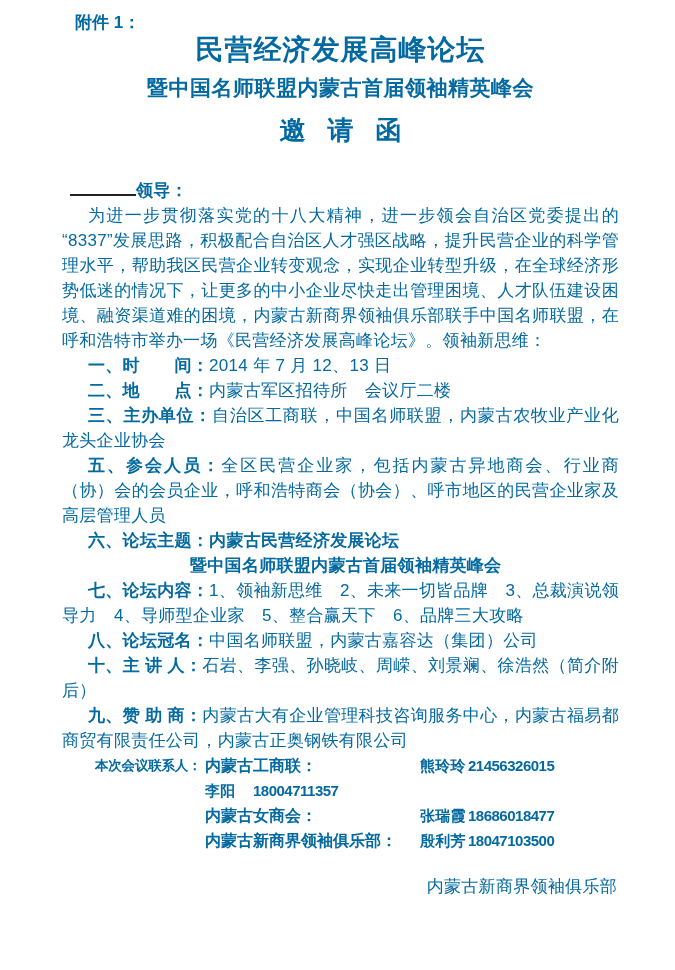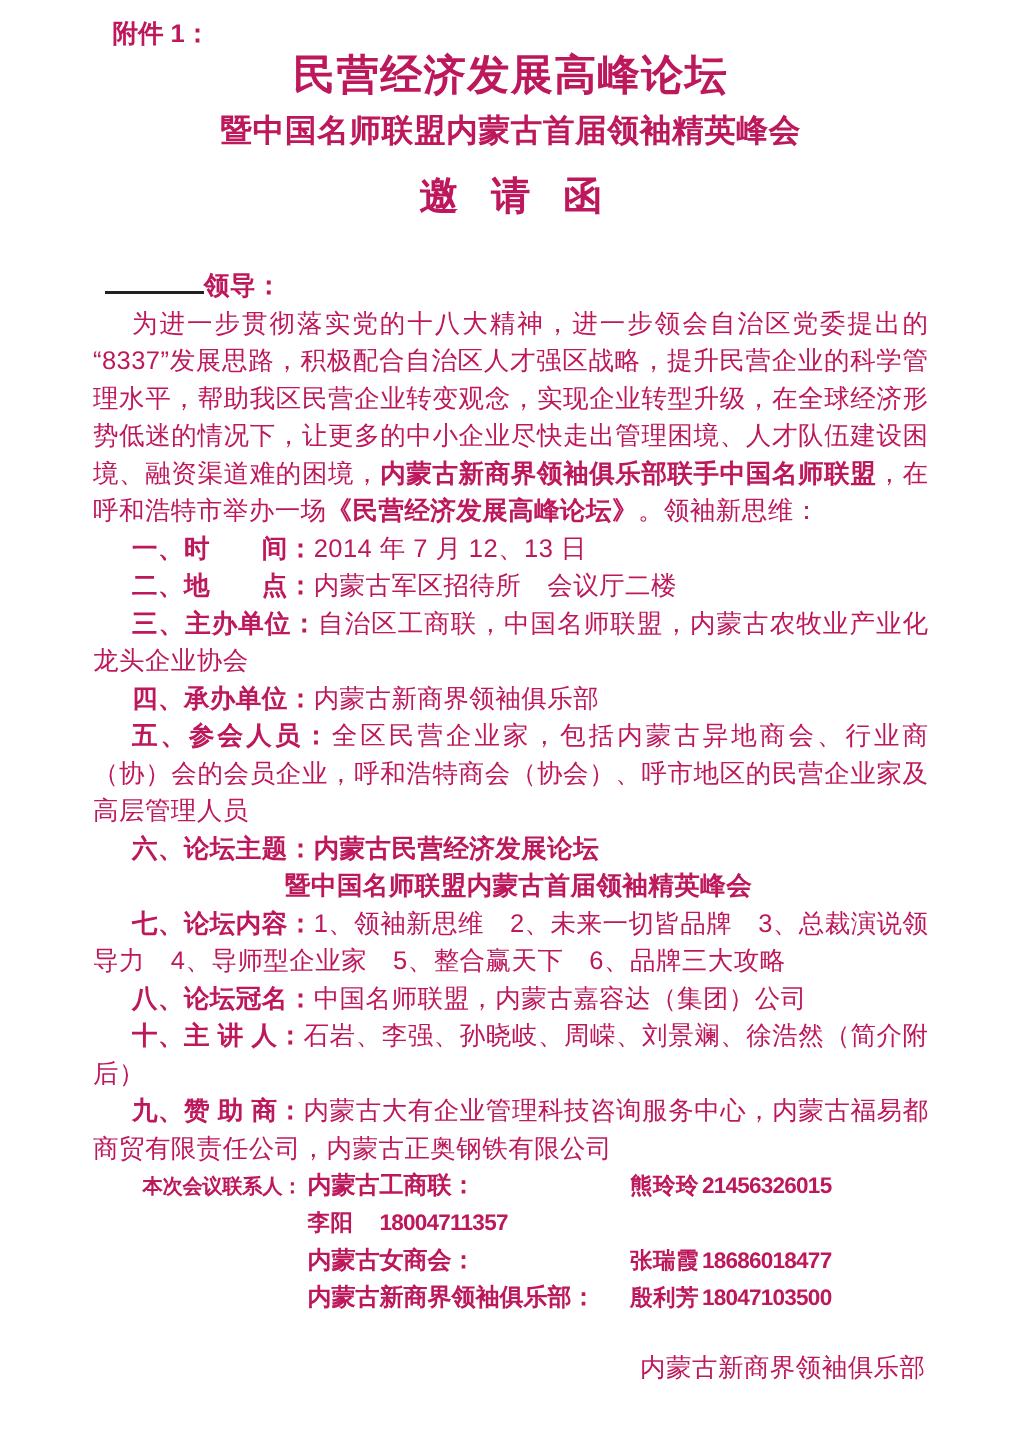--- a/index.html
+++ b/index.html
@@ -1,26 +1,26 @@
 <!DOCTYPE html>
 <html lang="zh"><head>
 <meta charset="utf-8">
 <style>
   html,body{margin:0;padding:0;background:#ffffff;}
   .page{
     position:relative;
     width:675px;height:970px;
     background:#ffffff;
-    color:#be185d;
+    color:#0369a1;
     font-family:"Liberation Sans","DejaVu Sans",sans-serif;
     overflow:hidden;
     box-sizing:border-box;
   }
   .content{padding:0 56px 0 62px;}
-  .bold{font-weight:bold;}
+  .bold{font-weight:normal;}
 
   .attachment{margin:13px 0 0 13px;font-size:17px;font-weight:bold;line-height:20px;}
   .lecture{margin:27px 0 0 13px;font-size:17px;font-weight:bold;line-height:20px;}
   .title{margin-top:0;text-align:center;font-size:28px;font-weight:bold;line-height:34px;letter-spacing:1px;}
   .subtitle{margin-top:7px;text-align:center;font-size:21px;font-weight:bold;line-height:27px;letter-spacing:0.5px;}
   .doctype{margin-top:13px;text-align:center;font-size:26px;font-weight:bold;line-height:32px;letter-spacing:22px;text-indent:22px;}
 
   .body-block{margin-top:31px;font-size:17px;line-height:25px;letter-spacing:0.3px;}
 
   .salutation{white-space:nowrap;}
@@ -71,23 +71,20 @@
       <p class="item">
         <span class="lbl">一、时　　间：</span><span>2014 年 7 月 12、13 日</span>
       </p>
       <p class="item">
         <span class="lbl">二、地　　点：</span><span>内蒙古军区招待所　会议厅二楼</span>
       </p>
       <p class="item">
         <span class="lbl">三、主办单位：</span><span>自治区工商联，中国名师联盟，内蒙古农牧业产业化龙头企业协会</span>
       </p>
       <p class="item">
-        <span class="lbl">四、承办单位：</span><span>内蒙古新商界领袖俱乐部</span>
-      </p>
-      <p class="item">
         <span class="lbl">五、参会人员：</span><span>全区民营企业家，包括内蒙古异地商会、行业商（协）会的会员企业，呼和浩特商会（协会）、呼市地区的民营企业家及高层管理人员</span>
       </p>
       <p class="item">
         <span class="lbl">六、论坛主题：</span><span class="cnt-bold">内蒙古民营经济发展论坛</span>
       </p>
       <div class="item6-line2">暨中国名师联盟内蒙古首届领袖精英峰会</div>
       <p class="item">
         <span class="lbl">七、论坛内容：</span><span>1、领袖新思维　2、未来一切皆品牌　3、总裁演说领导力　4、导师型企业家　5、整合赢天下　6、品牌三大攻略</span>
       </p>
       <p class="item">

